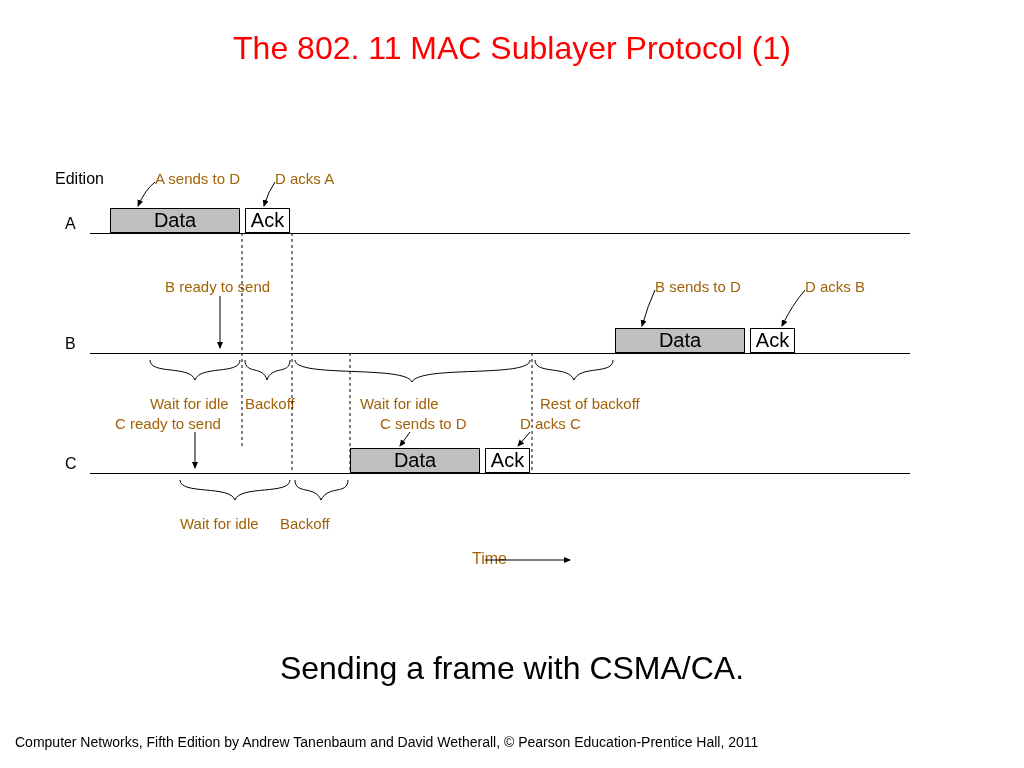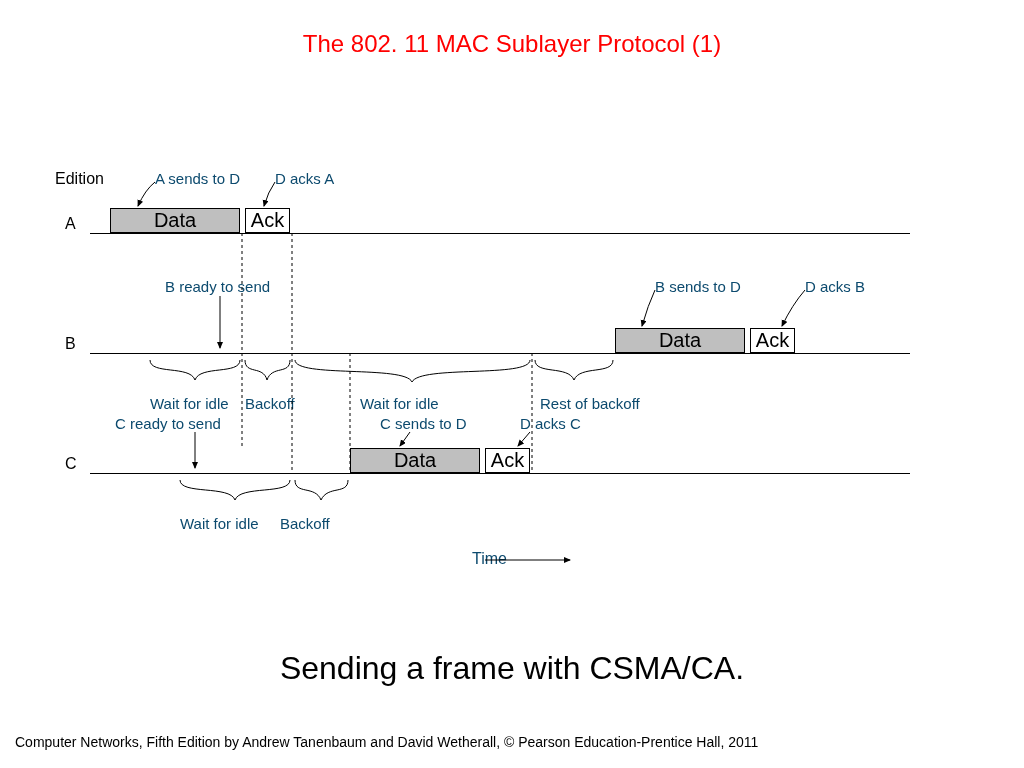--- a/index.html
+++ b/index.html
@@ -7,21 +7,21 @@
     padding: 0;
     width: 1024px;
     height: 768px;
     background: #fff;
     font-family: Arial, Helvetica, sans-serif;
     position: relative;
     overflow: hidden;
   }
   .title {
     color: #ff0000;
-    font-size: 24px;
+    font-size: 32px;
     font-weight: 400;
     position: absolute;
     top: 30px;
     left: 60px;
     right: 60px;
     text-align: center;
   }
   .caption {
     position: absolute;
     top: 650px;
@@ -64,21 +64,21 @@
     text-align: center;
     display: flex;
     align-items: center;
     justify-content: center;
     box-sizing: border-box;
   }
   .box.white { background: #fff; }
   .ann {
     position: absolute;
     font-size: 15px;
-    color: #0c4a6e;
+    color: #a16207;
     white-space: nowrap;
   }
   svg.over {
     position: absolute;
     top: 0; left: 0;
     width: 900px; height: 420px;
     overflow: visible;
   }
   .arrowtxt {
     font-size: 16px;

